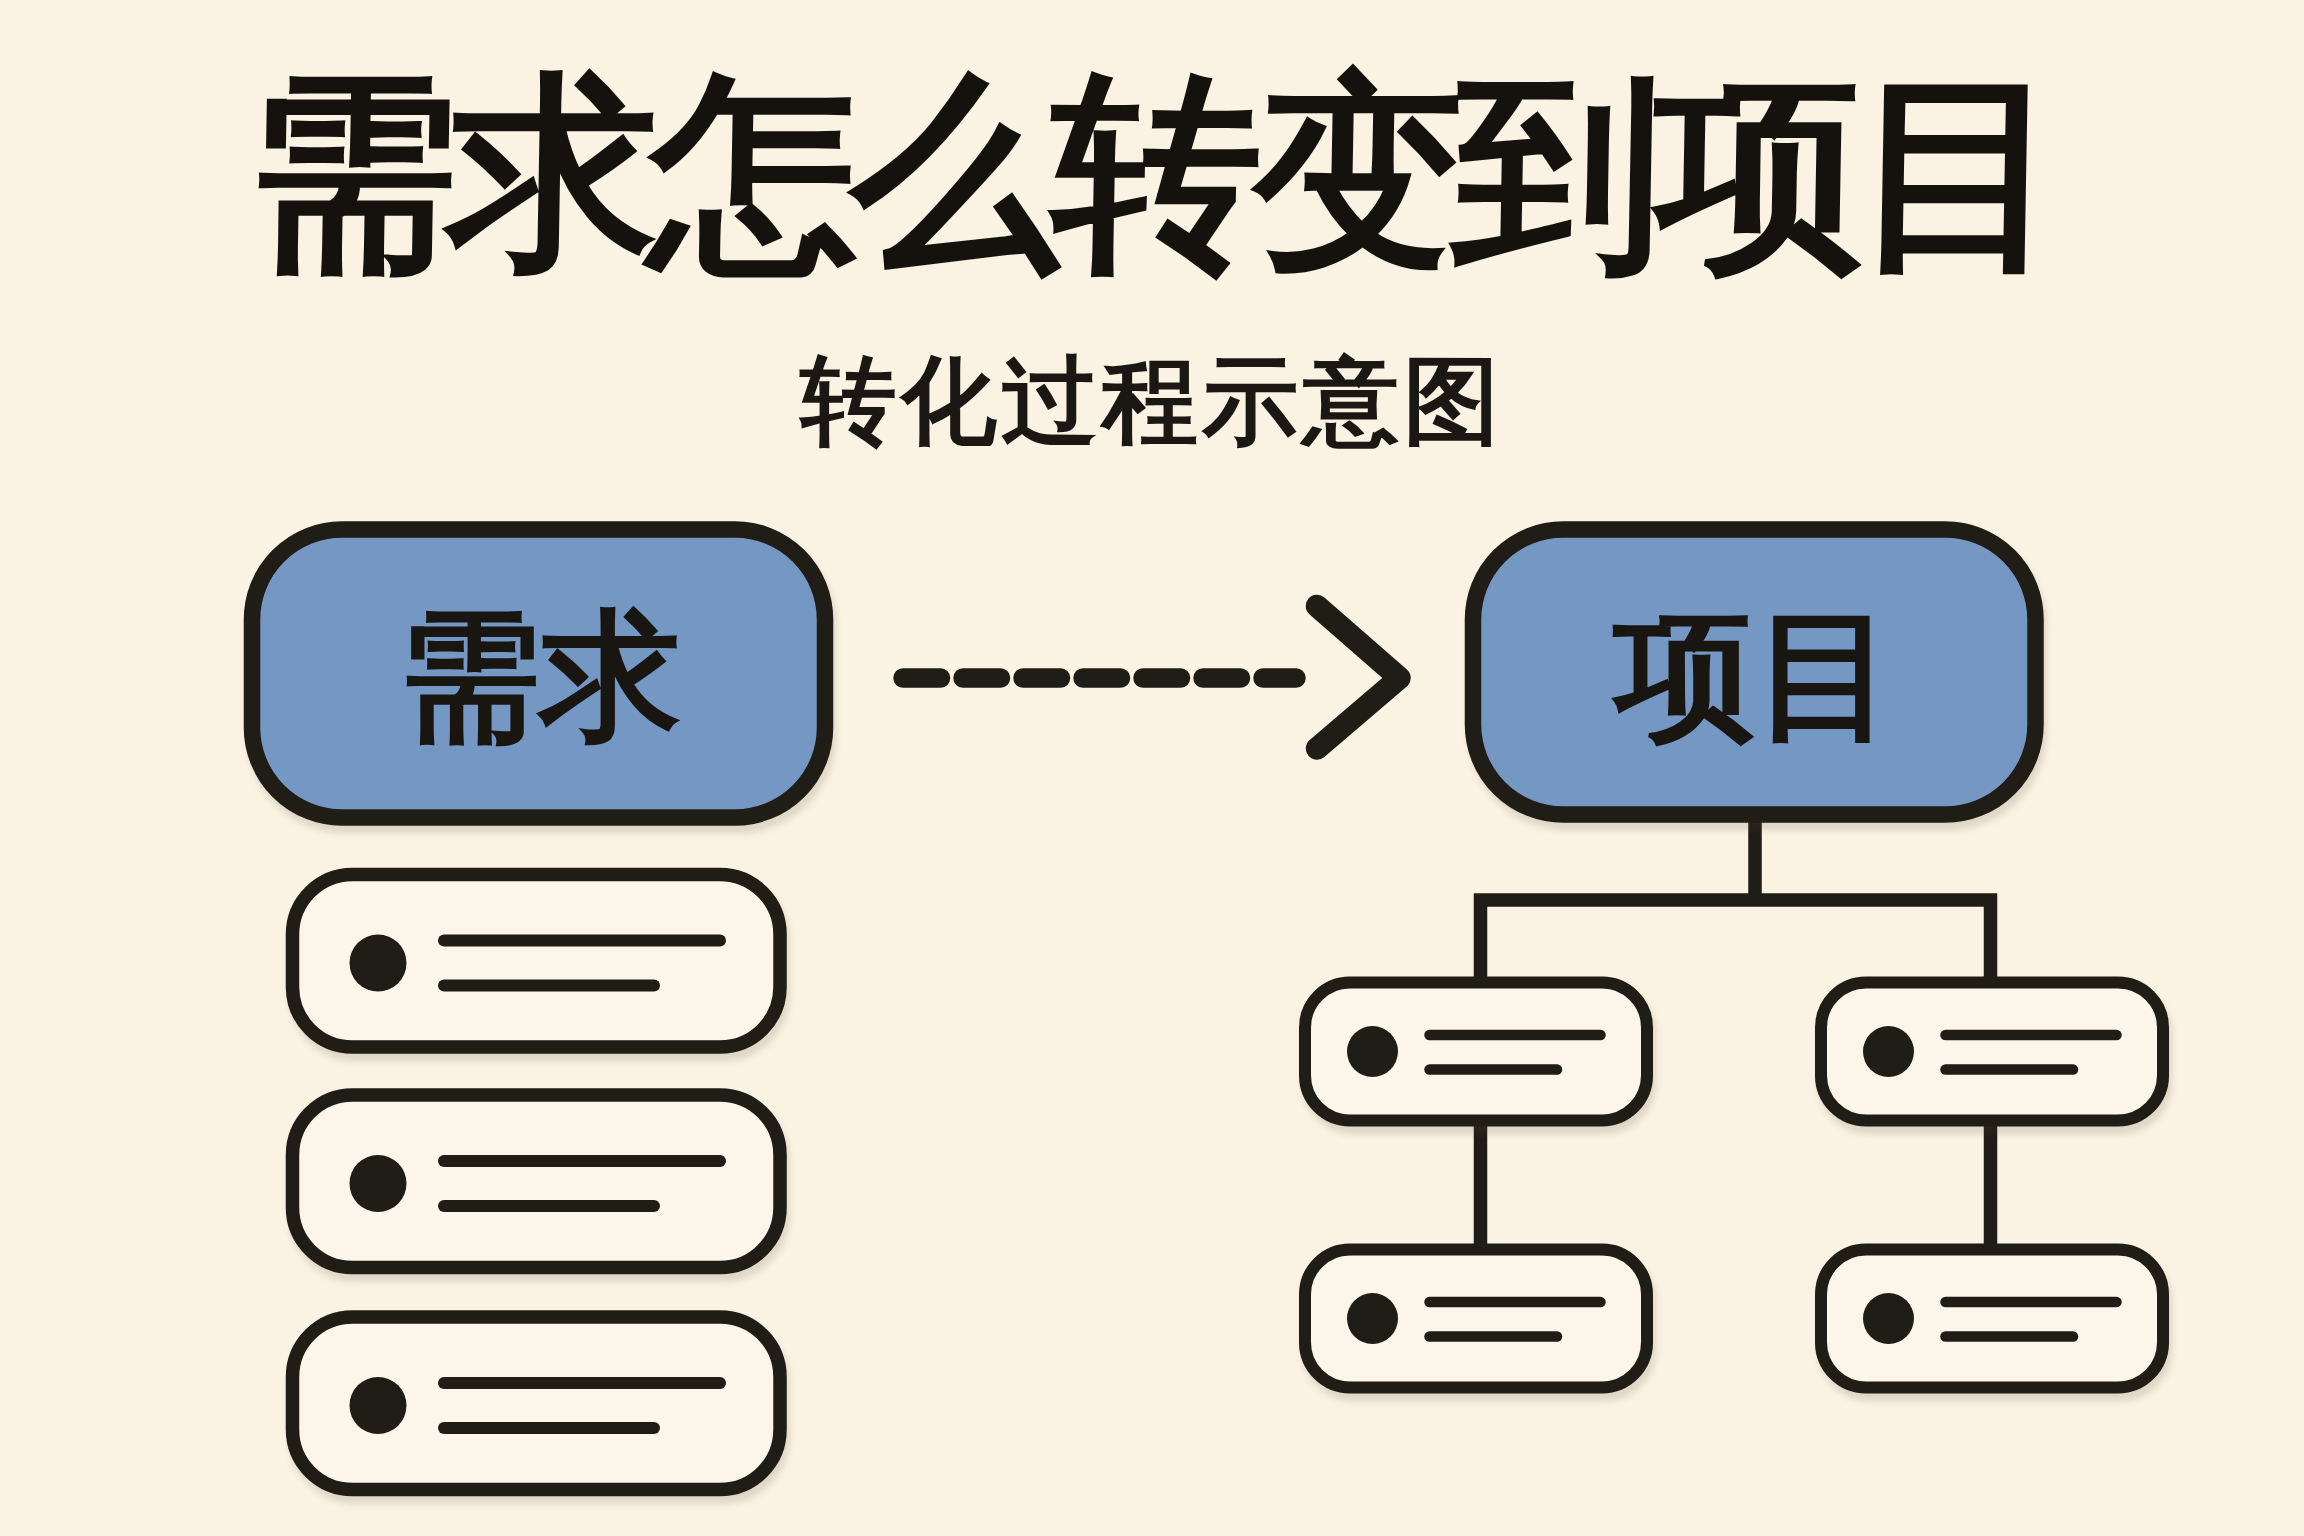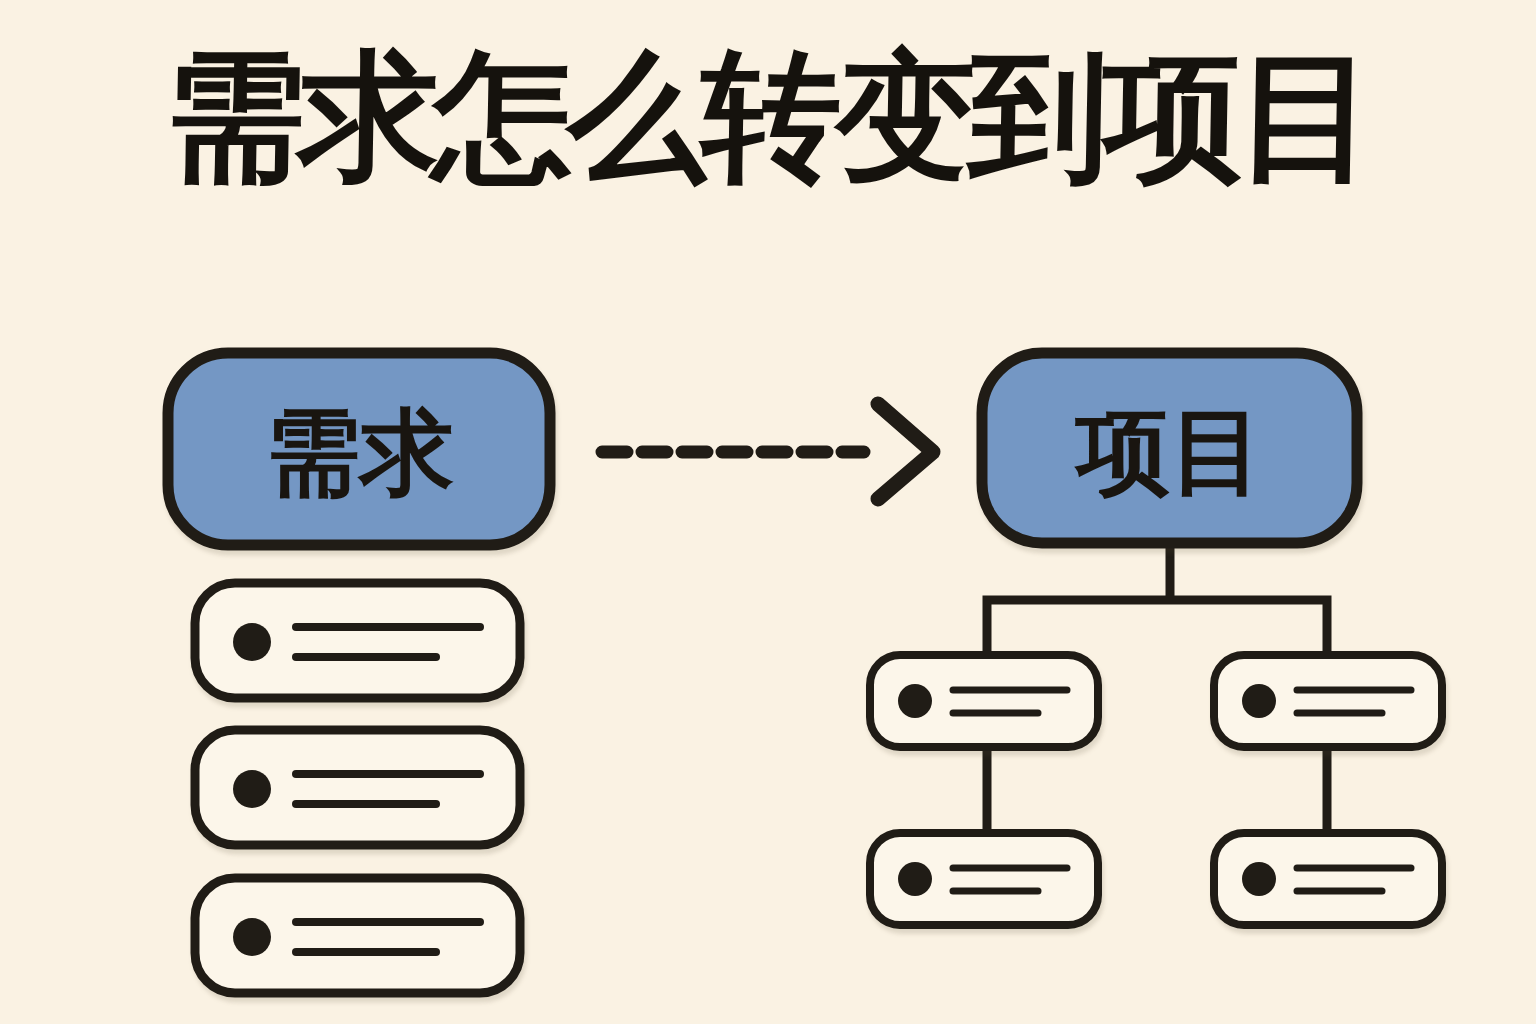--- a/index.html
+++ b/index.html
@@ -94,20 +94,21 @@
     stroke-linejoin:round;
   }
   .soft{filter:drop-shadow(2px 5px 2px rgba(90,75,50,.16));}
 </style>
 </head>
 <body>
 
 <div class="canvas">
 
   <div class="title">需求怎么转变到项目</div>
+  <div class="subtitle">转化过程示意图</div>
 
   <svg class="diagram" viewBox="0 0 1536 1024" aria-hidden="true">
 
     <g>
       <path class="connector" d="M 1170 540 V 600"></path>
       <path class="connector" d="M 987 655 V 600 H 1327 V 655"></path>
       <path class="connector" d="M 987 747 V 833"></path>
       <path class="connector" d="M 1327 747 V 833"></path>
     </g>
 

